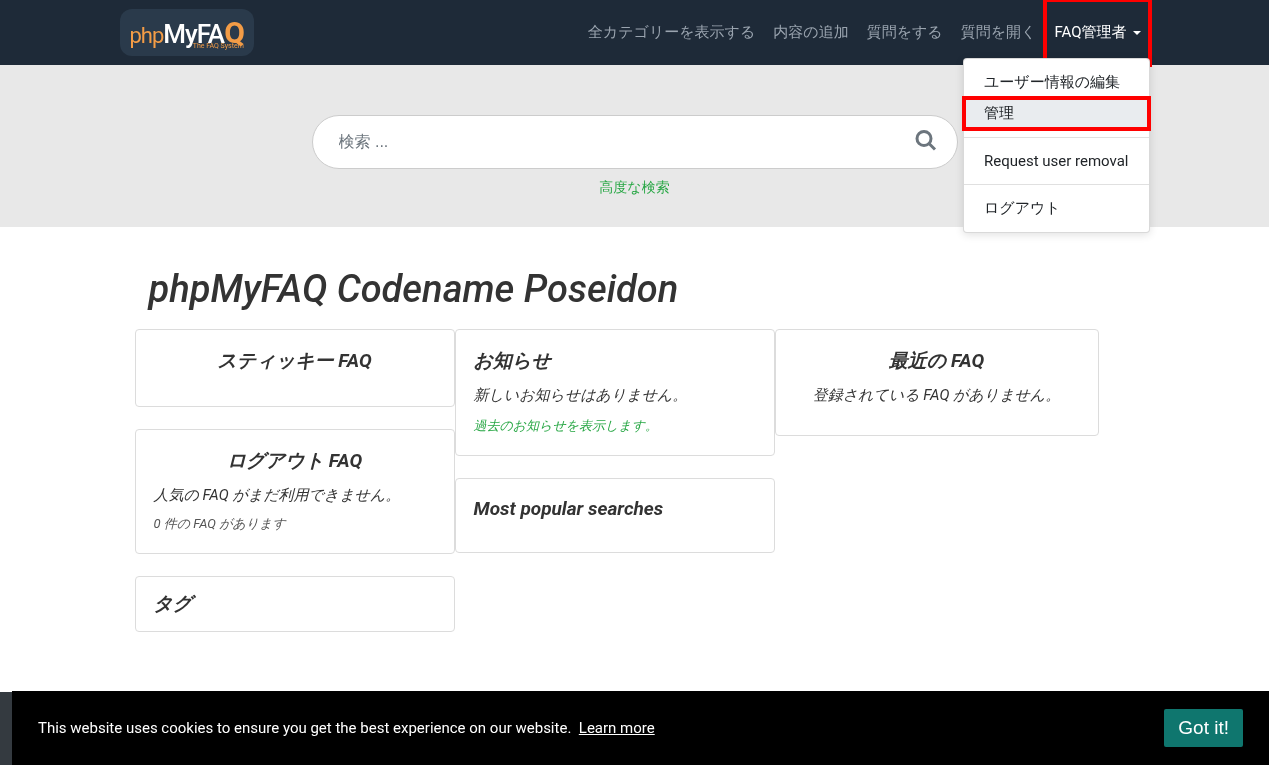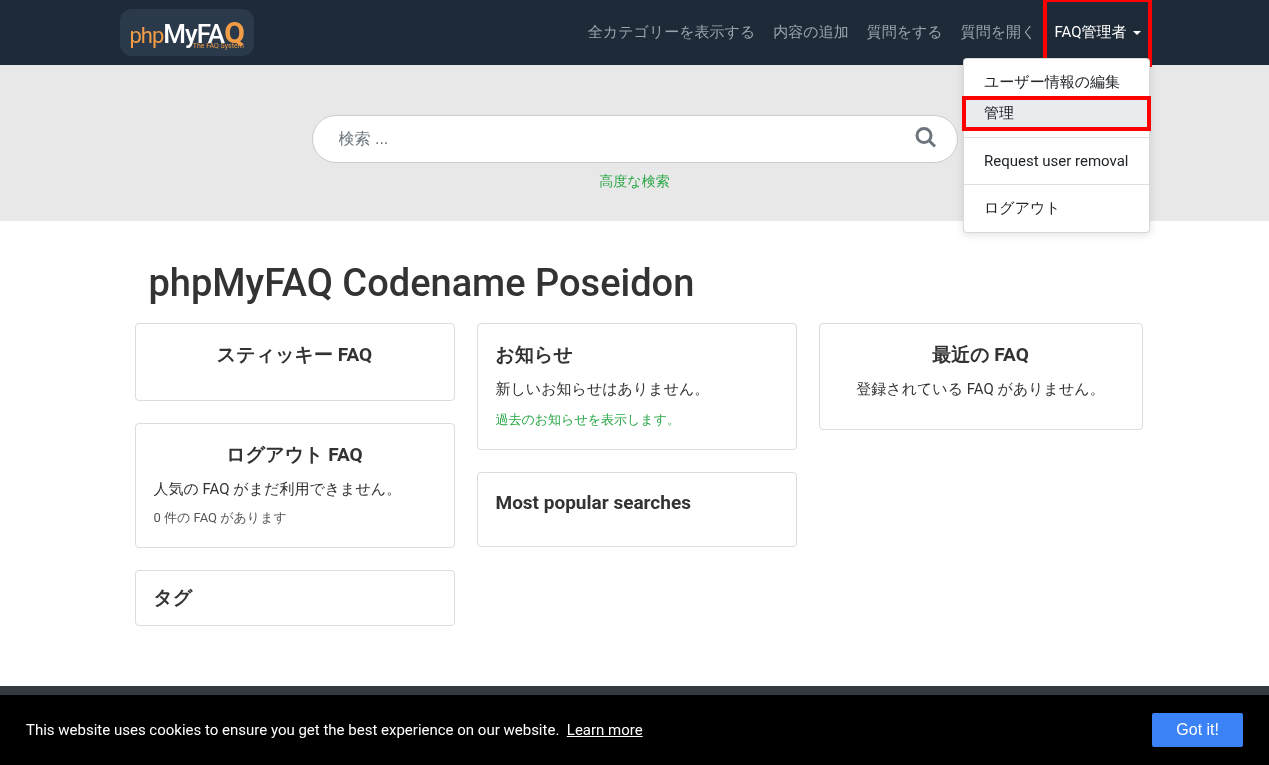--- a/index.html
+++ b/index.html
@@ -24,51 +24,51 @@
 .dropdown-menu { position: absolute; top: 58px; right: 0; background: #fff; min-width: 160px; border: 1px solid rgba(0,0,0,0.15); border-radius: 4px; padding: 8px 0; box-shadow: 0 2px 8px rgba(0,0,0,0.12); z-index: 100; }
 .dropdown-item { display: block; padding: 6px 20px; color: #212529; font-size: 15px; cursor: pointer; white-space: nowrap; }
 .dropdown-item.highlighted { background: #e9ecef; outline: 4px solid #ff0000; outline-offset: -2px; }
 .dropdown-divider { height: 1px; background: #e0e0e0; margin: 8px 0; }
 
 .nav-dropdown-wrap { position: relative; height: 65px; display: flex; align-items: center; }
 
 .search-section { background: #e8e8e8; padding: 50px 0 30px; }
 .search-container { max-width: 646px; margin: 0 auto; text-align: center; }
 .search-box { position: relative; }
-.search-input { width: 100%; height: 48px; border-radius: 30px; border: 1px solid #ccc; padding: 0 60px 0 26px; font-size: 16px; color: #495057; outline: none; }
+.search-input { width: 100%; height: 54px; border-radius: 30px; border: 1px solid #ccc; padding: 0 60px 0 26px; font-size: 16px; color: #495057; outline: none; }
 .search-input::placeholder { color: #6c757d; }
 .search-icon-btn { position: absolute; right: 16px; top: 50%; transform: translateY(-50%); background: none; border: none; cursor: pointer; padding: 4px; }
 .advanced-link { display: inline-block; margin-top: 10px; color: #28a745; font-size: 14px; cursor: pointer; }
 
-.main { max-width: 1000px; margin: 12px auto; padding: 28px 0 40px; }
+.main { max-width: 1000px; margin: 0 auto; padding: 40px 0 40px; font-style: italic; }
 .page-title { font-size: 38px; font-weight: 500; color: #333; margin: 0 0 18px 14px; }
-.row { display: flex; gap: 22px; align-items: flex-start; }
+.row { display: flex; align-items: flex-start; }
 .col { display: flex; flex-direction: column; gap: 22px; }
 .col-4 { width: 320px; flex-shrink: 0; }
 .col-4b { width: 324px; flex-shrink: 0; }
 
 .card { border: 1px solid #dcdcdc; border-radius: 4px; padding: 18px 18px 20px; background: #fff; }
 .card-title { font-size: 19px; font-weight: 700; color: #333; text-align: center; margin-bottom: 12px; }
 .card-title.left { text-align: left; }
 .card-text { font-size: 15px; color: #333; margin-bottom: 10px; }
 .card-small { font-size: 13px; color: #555; }
 .news-link { font-size: 13px; color: #28a745; cursor: pointer; }
 
 .tag-card { border: 1px solid #dcdcdc; border-radius: 4px; padding: 14px 18px; background: #fff; display: inline-block; }
 .tag-title { font-size: 19px; font-weight: 700; color: #333; }
 
 .footer { background: #343a40; padding: 32px 0 70px; margin-top: 20px; }
 .footer-inner { max-width: 1000px; margin: 0 auto; display: flex; justify-content: space-between; align-items: center; padding: 0 14px; }
 .footer-links { display: flex; gap: 30px; }
 .footer-link { color: #2fbf71; font-size: 15px; cursor: pointer; }
 .lang-select { width: 308px; height: 34px; border: 1px solid #ccc; border-radius: 4px; padding: 0 10px; font-size: 15px; background: #fff; color: #495057; }
 
-.cookie-bar { position: fixed; bottom: 0; left: 0; right: 0; background: #000; color: #fff; padding: 18px 26px; display: flex; justify-content: space-between; align-items: center; font-size: 15px; }
+.cookie-bar { position: fixed; bottom: 0; left: 12px; right: 0; background: #000; color: #fff; padding: 18px 26px; display: flex; justify-content: space-between; align-items: center; font-size: 15px; }
 .cookie-text a { color: #fff; text-decoration: underline; cursor: pointer; }
-.cookie-btn { background: #3b82f6; color: #fff; border: none; padding: 8px 24px; font-size: 16px; cursor: pointer; border-radius: 2px; }
+.cookie-btn { background: #0f766e; color: #fff; border: none; padding: 8px 14px; font-size: 19px; cursor: pointer; border-radius: 2px; }
 </style>
 </head>
 <body>
 
 <div class="navbar">
   <div class="navbar-inner">
     <div class="logo-area">
       <div>
         <span class="logo-text">
           <span class="logo-php">php</span><span class="logo-faq">My</span><span class="logo-faq">FA</span><span class="logo-q">Q</span>

